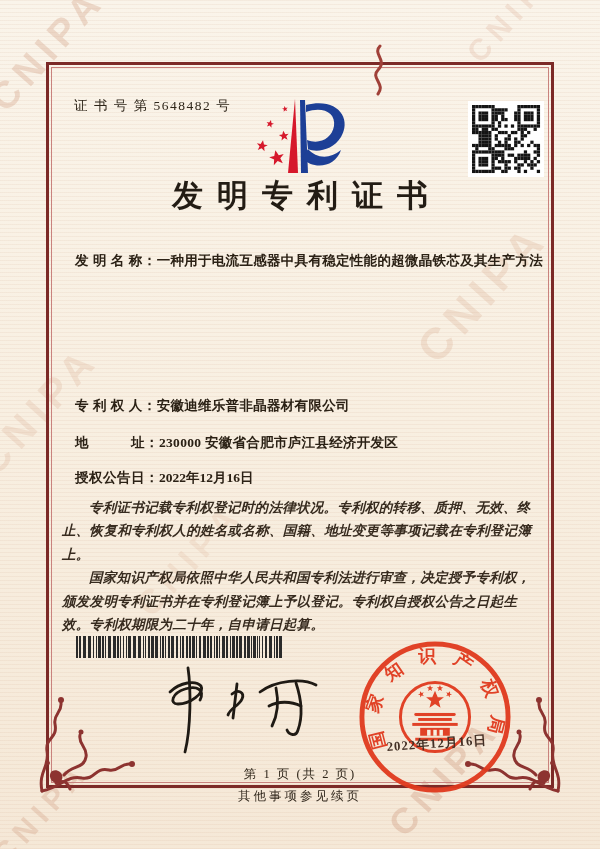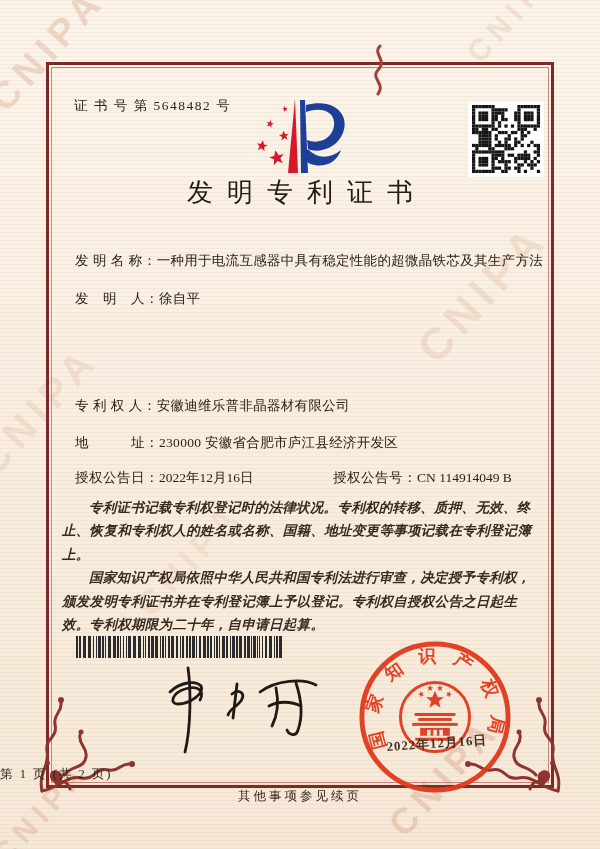--- a/index.html
+++ b/index.html
@@ -28,38 +28,38 @@
   .wm6{left:372px;top:756px;font-size:36px;color:rgba(200,140,110,0.30)}
   .wm7{left:-22px;top:796px;font-size:30px;color:rgba(200,140,110,0.26)}
 
   .frame{position:absolute;left:46px;top:62px;width:508px;height:726px;border:3px solid #7c2a27}
   .frame-inner{position:absolute;inset:2px;border:1px solid #c9827d}
 
   .abs{position:absolute}
   .cert-no{left:74px;top:97px;font-size:13.5px;font-weight:normal;letter-spacing:1.5px}
   .logo{left:240px;top:95px;width:126px;height:90px}
   .qr{left:468px;top:101px;width:76px;height:76px}
-  .title{left:0;right:0;top:175px;text-align:center;font-size:26px;font-weight:normal;letter-spacing:14px;text-indent:14px;color:#231c14}
-
-  .field-row{position:absolute;left:75px;right:56px;display:flex;font-size:13.5px;font-weight:normal;line-height:1.45;color:#2b2115}
+  .title{left:0;right:0;top:175px;text-align:center;font-size:31px;font-weight:bold;letter-spacing:14px;text-indent:14px;color:#231c14}
+
+  .field-row{position:absolute;left:75px;right:56px;display:flex;font-size:13.5px;font-weight:bold;line-height:1.45;color:#2b2115}
   .field-label{flex:none;white-space:pre;letter-spacing:.5px}
   .field-value{flex:1;letter-spacing:.3px}
   .fr0{top:251px}.fr1{top:289px}.fr2{top:323px}.fr3{top:360px}.fr4{top:396px}.fr5{top:433px}
   .grant-row{top:468px}
   .grant-left{flex:none;width:258px;display:flex}
   .grant-right{flex:1;display:flex}
 
   .paras{position:absolute;left:62px;right:56px;top:496px;font-size:13.5px;line-height:1.74;font-style:italic;color:#372b1f;letter-spacing:.3px}
   .paras p{text-indent:2em;font-weight:bold}
 
   .barcode{left:76px;top:636px;width:212px;height:22px}
   .director{left:86px;top:689px;font-family:"Liberation Sans","DejaVu Sans",sans-serif;font-weight:bold;font-size:15px;line-height:30px;color:#2a2118}
   .signature{left:148px;top:658px;width:195px;height:100px}
   .seal{left:356px;top:638px;width:158px;height:158px;opacity:.95}
-  .page-info{left:0;right:0;top:766px;font-size:12.5px;letter-spacing:2px;color:#2e2519}
+  .page-info{left:0;right:0;top:766px;text-align:center;font-size:12.5px;letter-spacing:2px;color:#2e2519}
   .footer-note{left:0;right:0;top:788px;text-align:center;font-size:12.5px;letter-spacing:3px;color:#30271c}
 
   .ornament{position:absolute;width:112px;height:112px}
   .orn-left{left:34px;bottom:50px}
   .orn-right{right:34px;bottom:50px;transform:scaleX(-1)}
   .orn-top{left:366px;top:44px;width:30px;height:52px}
 </style>
 </head>
 <body>
 
@@ -377,40 +377,32 @@
         <rect x="68.80000000000001" y="68.80000000000001" width="3.24" height="3.24"></rect>
       </g>
     </svg>
 
   <div class="abs title">发明专利证书</div>
 
   <div class="field-row fr0">
     <span class="field-label">发 明 名 称：</span>
     <span class="field-value">一种用于电流互感器中具有稳定性能的超微晶铁芯及其生产方法</span>
   </div>
-  <div class="field-row fr1">
-    <span class="field-label">发　明　人：</span>
-    <span class="field-value">徐自平</span>
-  </div>
   <div class="field-row fr4">
     <span class="field-label">专 利 权 人：</span>
     <span class="field-value">安徽迪维乐普非晶器材有限公司</span>
   </div>
   <div class="field-row fr5">
     <span class="field-label">地　　　址：</span>
     <span class="field-value">230000 安徽省合肥市庐江县经济开发区</span>
   </div>
   <div class="field-row grant-row">
     <span class="grant-left">
       <span class="field-label">授权公告日：</span>
       <span>2022年12月16日</span>
-    </span>
-    <span class="grant-right">
-      <span class="field-label">授权公告号：</span>
-      <span>CN 114914049 B</span>
     </span>
   </div>
 
   <div class="paras">
     <p>专利证书记载专利权登记时的法律状况。专利权的转移、质押、无效、终止、恢复和专利权人的姓名或名称、国籍、地址变更等事项记载在专利登记簿上。</p>
     <p>国家知识产权局依照中华人民共和国专利法进行审查，决定授予专利权，颁发发明专利证书并在专利登记簿上予以登记。专利权自授权公告之日起生效。专利权期限为二十年，自申请日起算。</p>
   </div>
 
   <svg class="abs barcode" id="barcode-svg" viewBox="0 0 212 22">
       <g fill="#2b2b2b">

